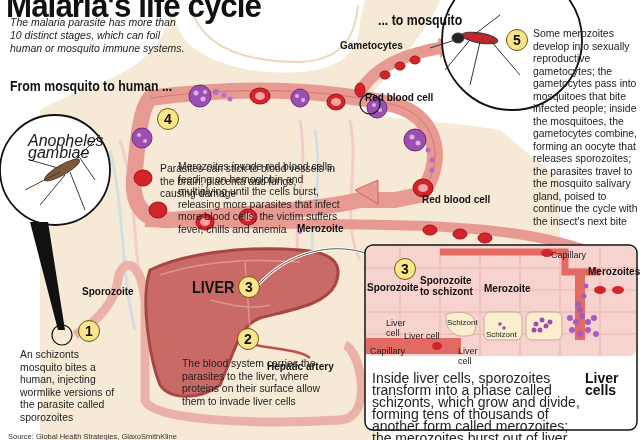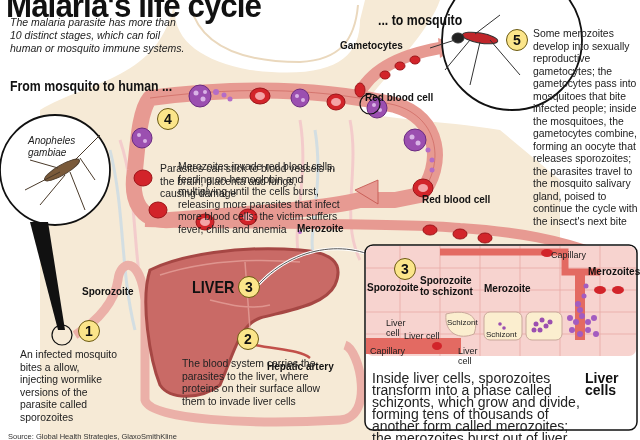--- a/index.html
+++ b/index.html
@@ -183,21 +183,21 @@
       <circle cx="580" cy="310" r="3"></circle>
   </g>
 </svg>
 
 <div class="abs title">Malaria's life cycle</div>
 <div class="abs subtitle">The malaria parasite has more than 10 distinct stages, which can foil human or mosquito immune systems.</div>
 
 <div class="abs section" style="left:10px;top:78px;">From mosquito to human ...</div>
 <div class="abs section" style="left:378px;top:12px;">... to mosquito</div>
 
-<div class="abs" style="left:28px;top:135px;width:60px;font-size:10px;font-style:italic;line-height:12px;">Anopheles gambiae</div>
+<div class="abs" style="left:28px;top:135px;width:60px;font-size:16px;font-style:italic;line-height:12px;">Anopheles gambiae</div>
 
 <div class="abs badge" style="left:506px;top:29px;">
     <span>5</span>
   </div>
 <div class="abs body-text center" style="left:505px;top:28px;width:135px;padding-left:28px;box-sizing:border-box;text-indent:0;"><span>Some merozoites develop into sexually reproductive gametocytes; the gametocytes pass into mosquitoes that bite infected people; inside the mosquitoes, the gametocytes combine, forming an oocyte that releases sporozoites; the parasites travel to the mosquito salivary gland, poised to continue the cycle with the insect's next bite</span></div>
 
 <div class="abs label" style="left:340px;top:40px;">Gametocytes</div>
 <div class="abs label" style="left:365px;top:92px;">Red blood cell</div>
 
 <div class="abs badge" style="left:157px;top:108px;">
@@ -206,21 +206,21 @@
 <div class="abs body-text center" style="left:178px;top:118px;width:170px;margin-top:43px;">Merozoites invade red blood cells, feeding on hemoglobin and multiplying until the cells burst, releasing more parasites that infect more blood cells; the victim suffers fever, chills and anemia</div>
 <div class="abs body-text center" style="left:160px;top:163px;width:175px;">Parasites can stick to blood vessels in the brain, placenta and lungs, causing damage</div>
 
 <div class="abs label" style="left:297px;top:223px;">Merozoite</div>
 <div class="abs label" style="left:422px;top:194px;">Red blood cell</div>
 
 <div class="abs label" style="left:82px;top:286px;">Sporozoite</div>
 <div class="abs badge" style="left:78px;top:320px;">
     <span>1</span>
   </div>
-<div class="abs body-text" style="left:20px;top:349px;width:100px;">An infected mosquito bites a allow, injecting wormlike versions of the parasite called sporozoites</div>
+<div class="abs body-text" style="left:20px;top:349px;width:100px;">An schizonts mosquito bites a human, injecting wormlike versions of the parasite called sporozoites</div>
 
 <div class="abs liver-title" style="left:192px;top:278px;">LIVER</div>
 <div class="abs badge" style="left:238px;top:276px;">
     <span>3</span>
   </div>
 <div class="abs badge" style="left:237px;top:328px;">
     <span>2</span>
   </div>
 <div class="abs label" style="left:267px;top:333px;margin-top:28px;">Hepatic artery</div>
 <div class="abs body-text center" style="left:182px;top:358px;width:150px;">The blood system carries the parasites to the liver, where proteins on their surface allow them to invade liver cells</div>

